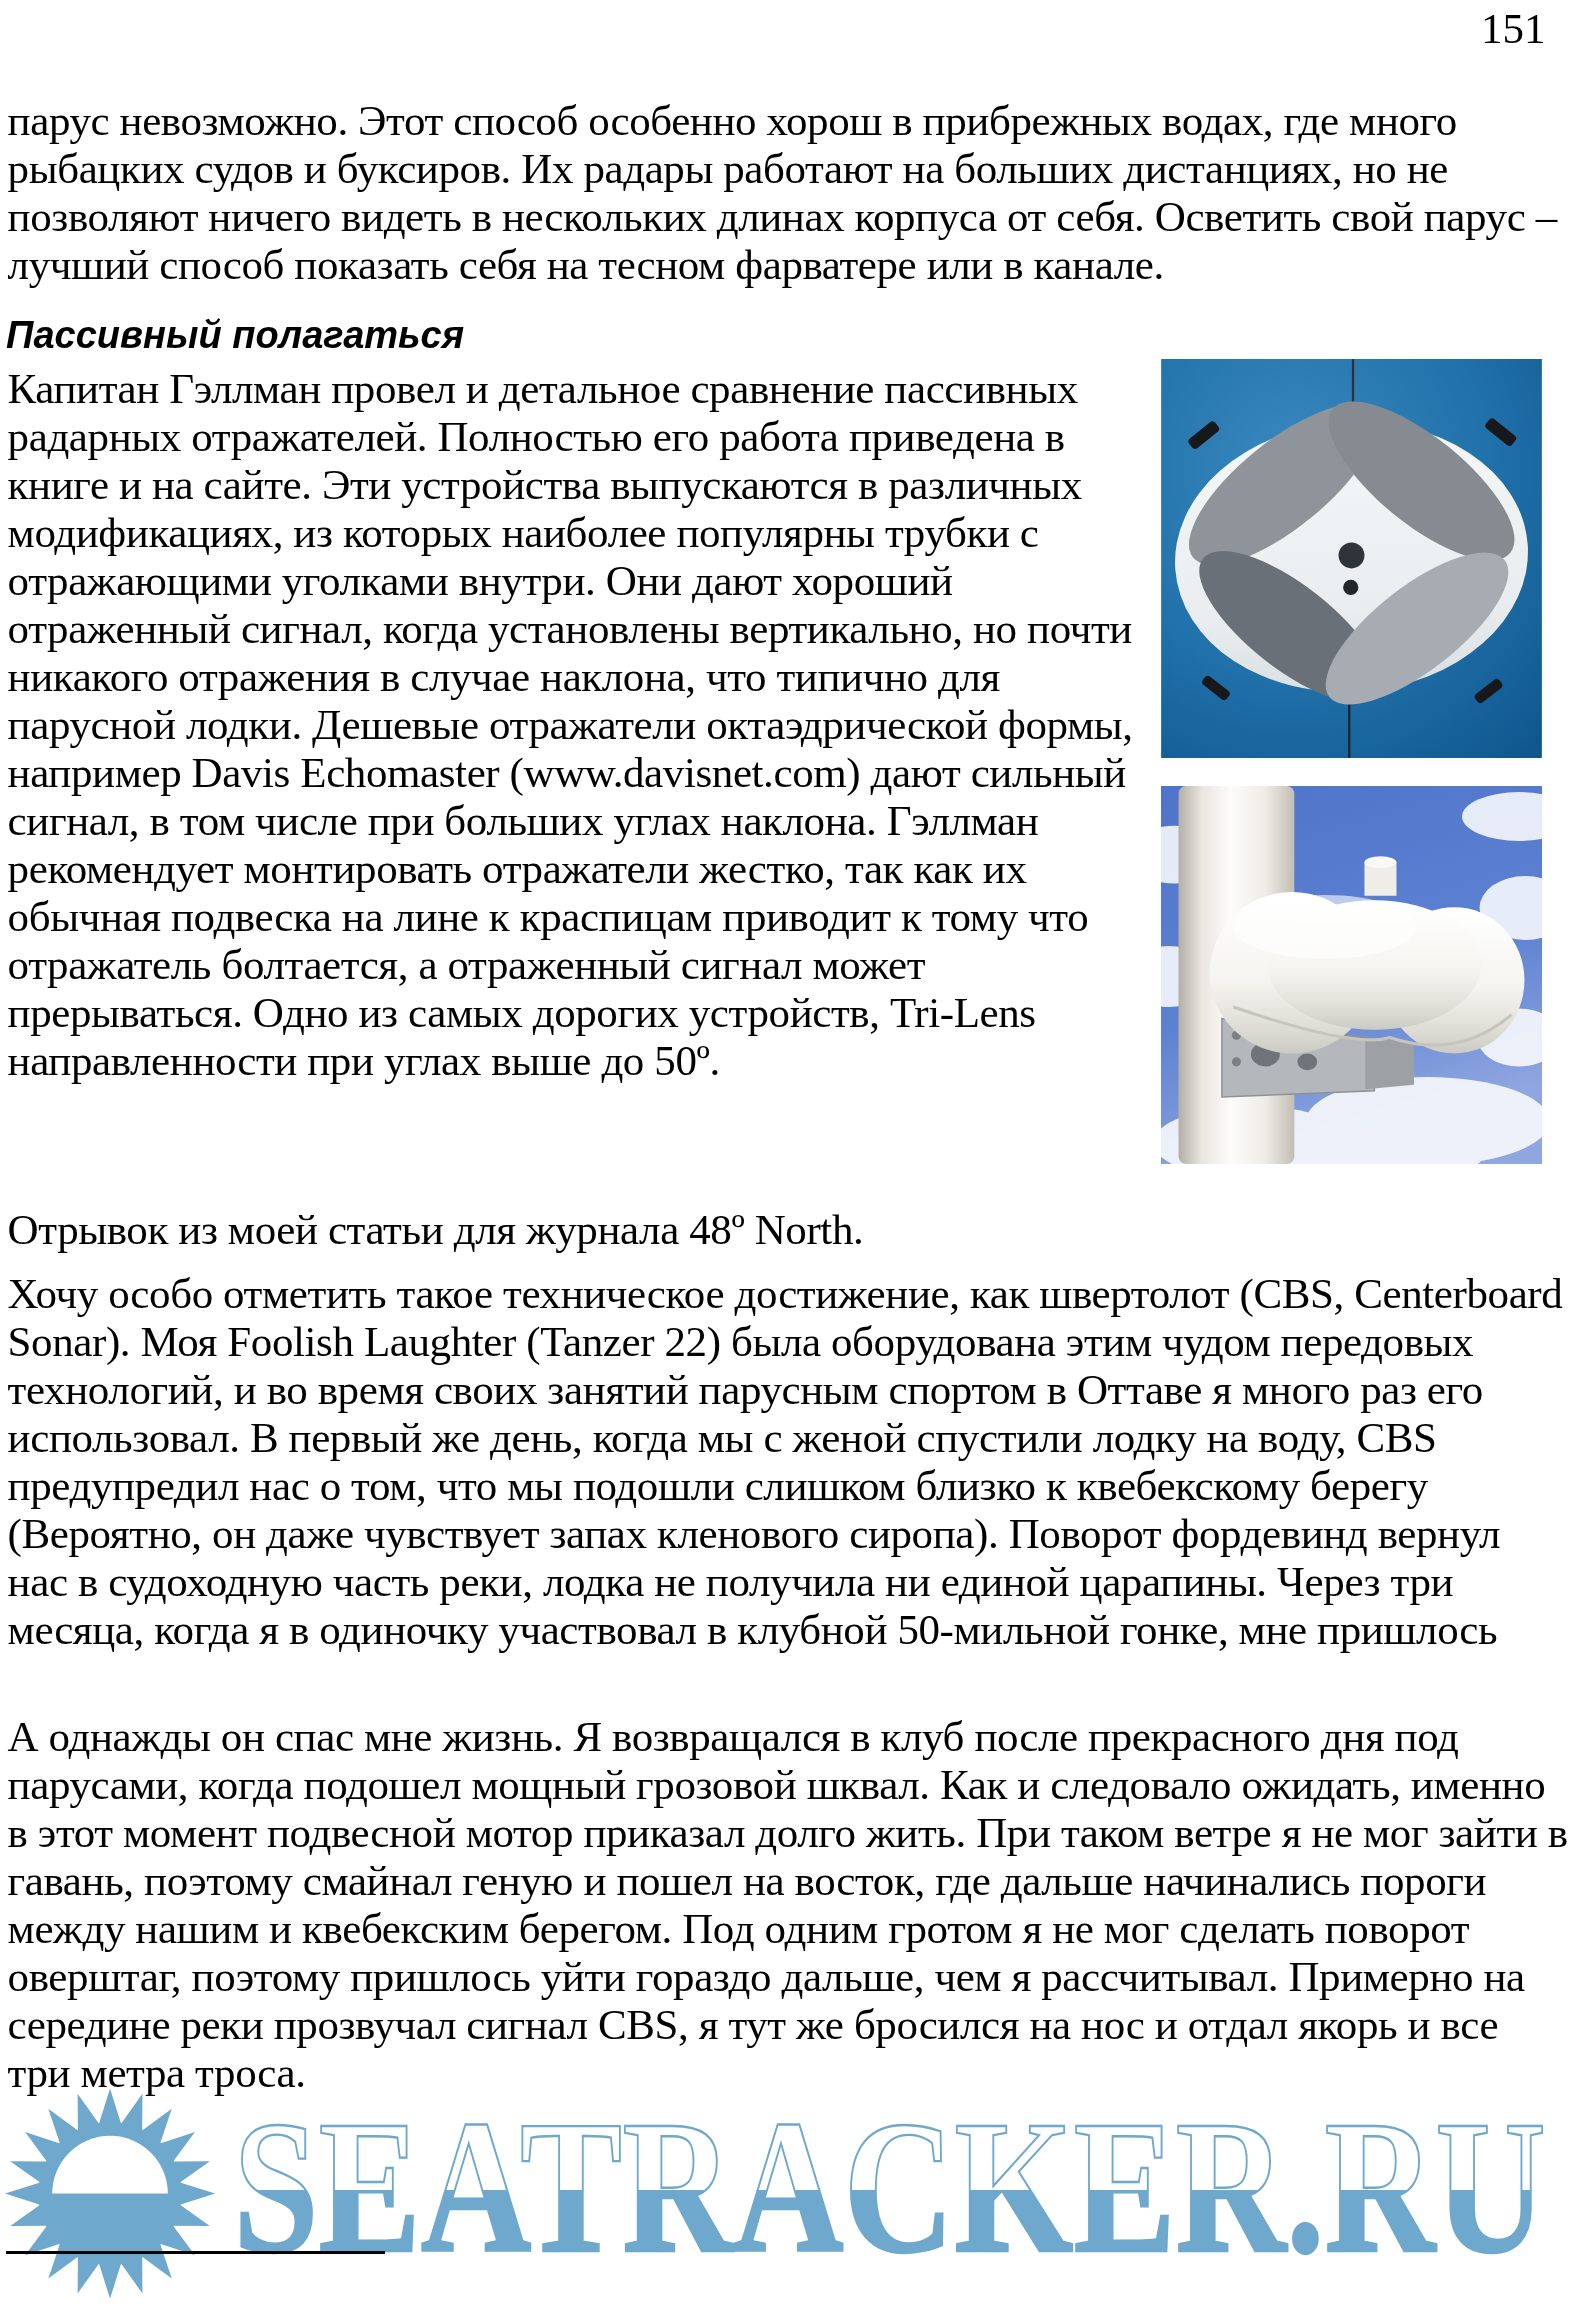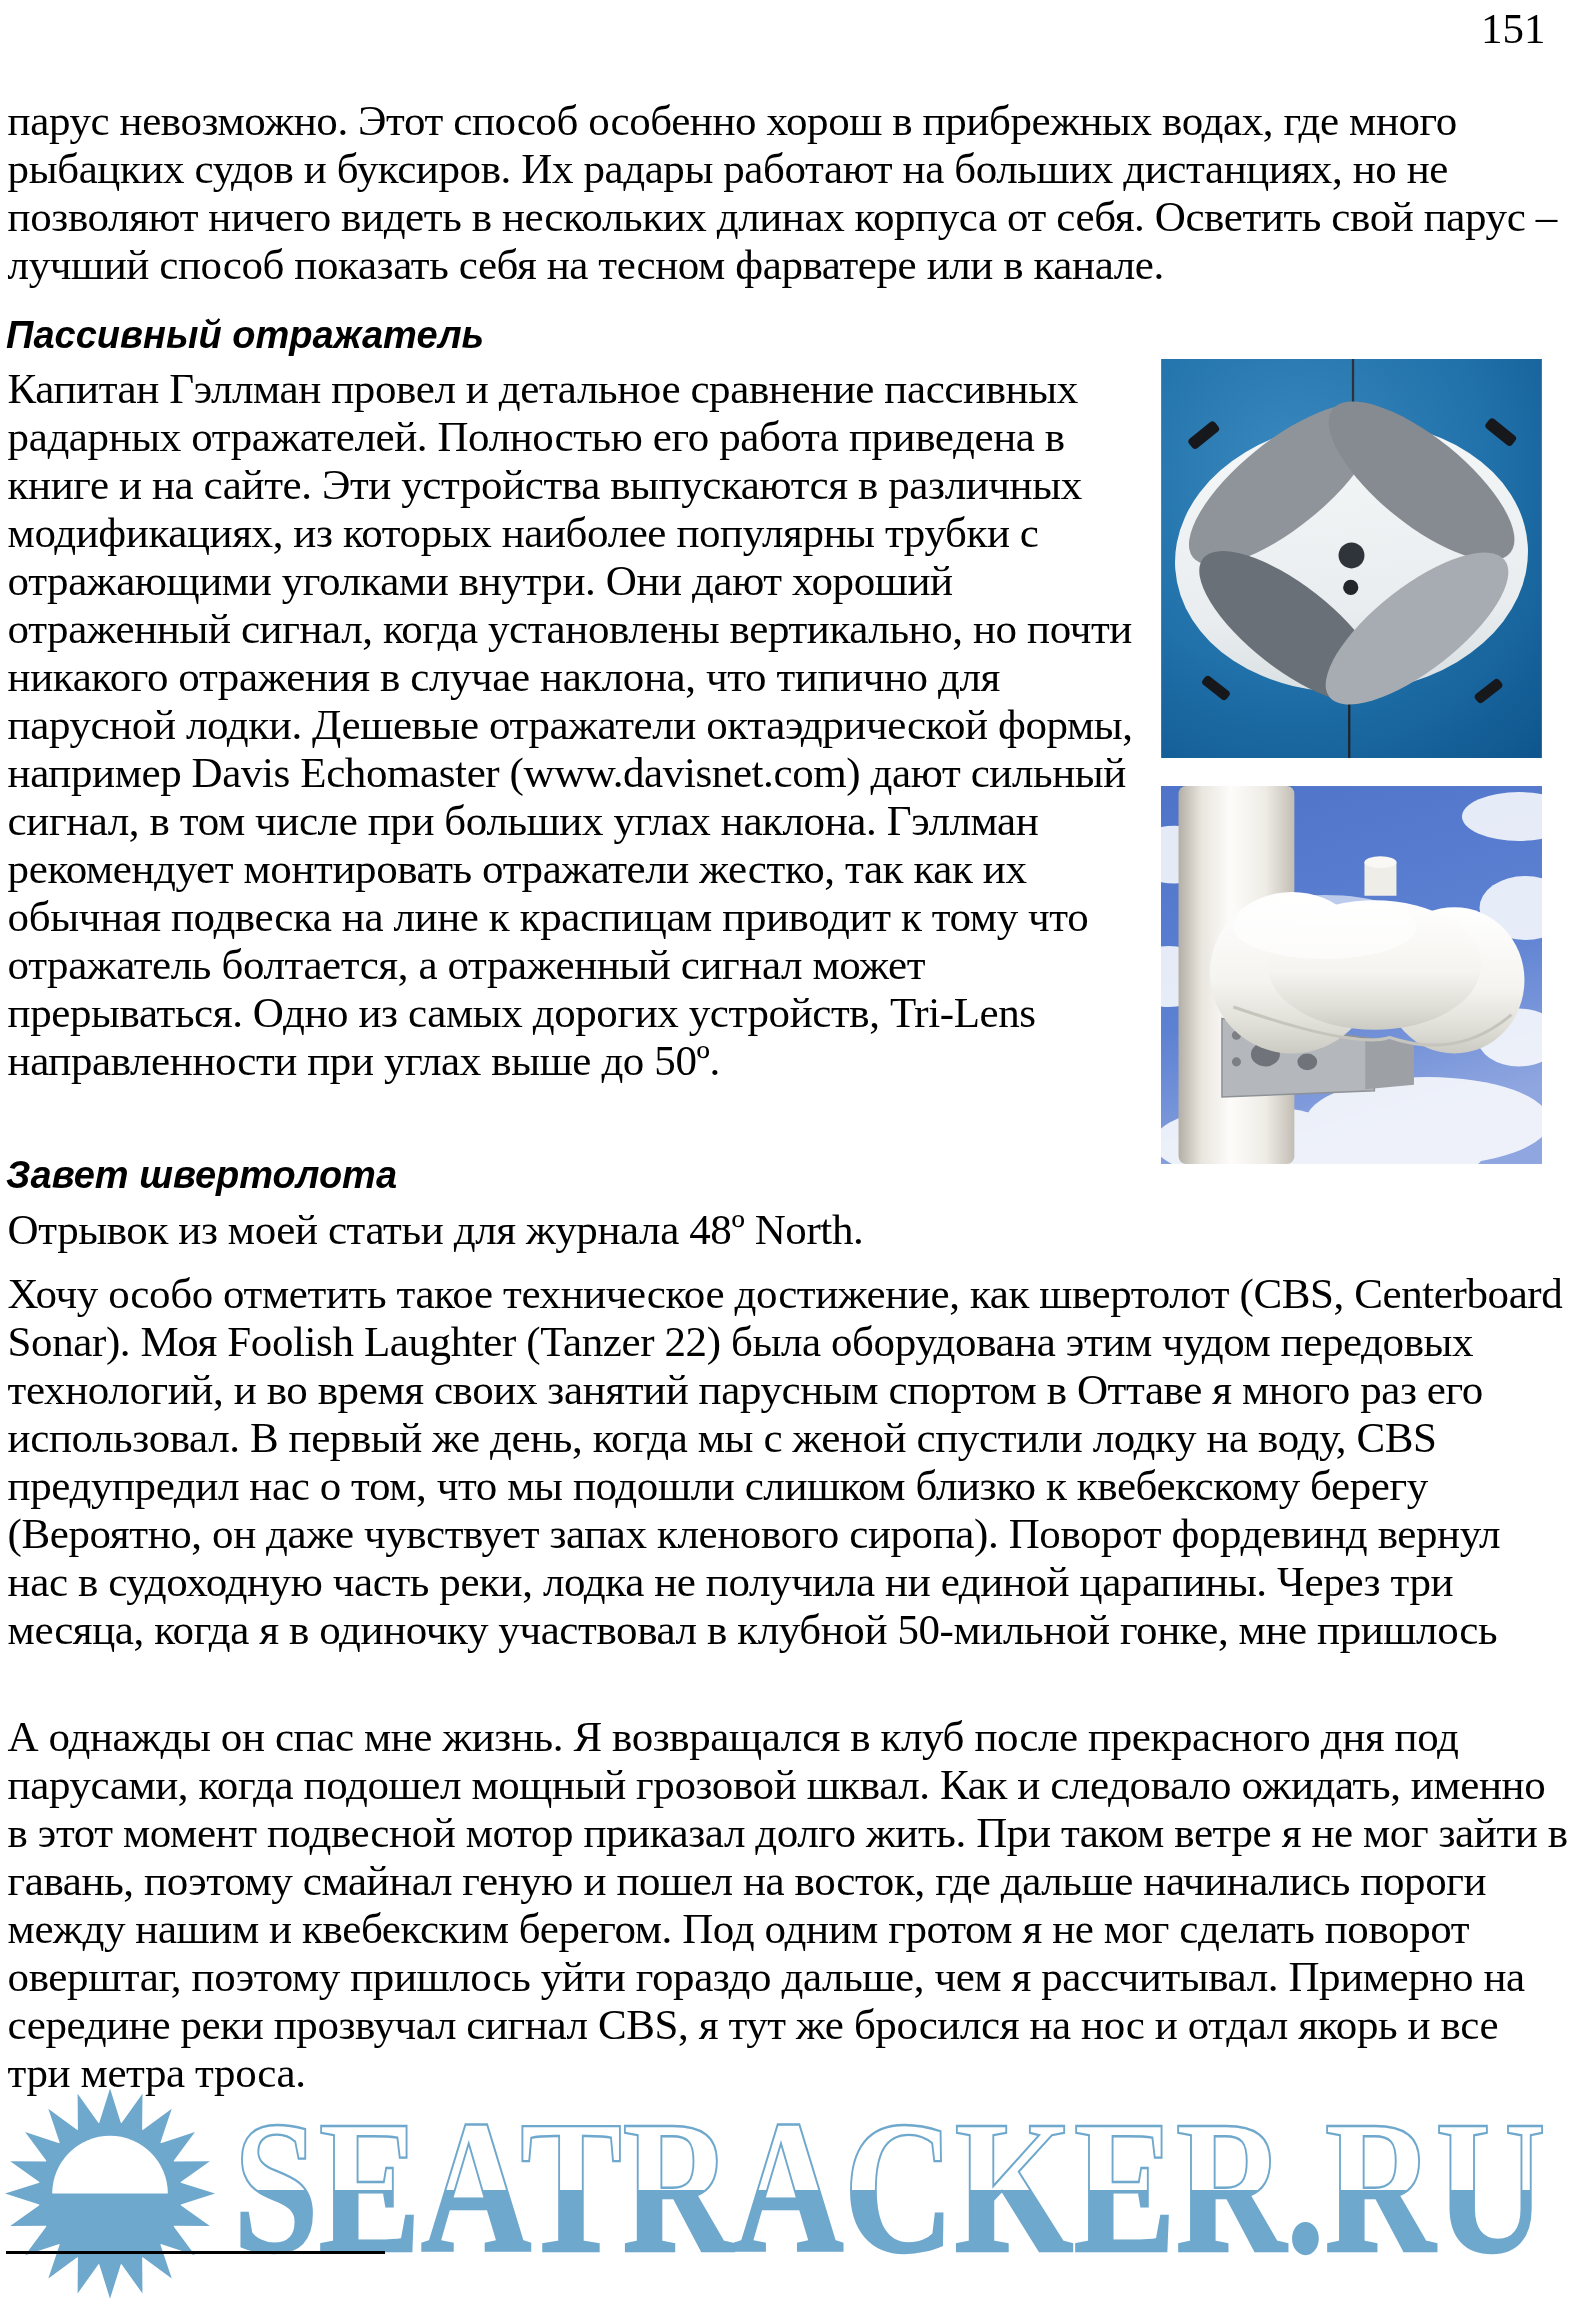--- a/index.html
+++ b/index.html
@@ -54,28 +54,27 @@
       <circle class="wm-fill" cx="143" cy="148" r="94"></circle>
       <path d="M 67 148 A 76 76 0 0 1 219 148 Z" fill="#ffffff"></path>
     </g>
     <text class="wm-text" x="305" y="223" font-size="250" textLength="1725" lengthAdjust="spacingAndGlyphs">SEATRACKER.RU</text>
   </svg>
 
   <div class="pagenum">151</div>
 
   <div class="para" style="top:97px;width:1578px">парус невозможно. Этот способ особенно хорош в прибрежных водах, где много<br>рыбацких судов и буксиров. Их радары работают на больших дистанциях, но не<br>позволяют ничего видеть в нескольких длинах корпуса от себя. Осветить свой парус –<br>лучший способ показать себя на тесном фарватере или в канале.</div>
 
-  <h2 class="heading" style="top:311px">Пассивный отражатель</h2>
+  <h2 class="heading" style="top:311px">Пассивный полагаться</h2>
 
   <div class="para" style="top:365px;width:1143px">
     <div>Капитан Гэллман провел и детальное сравнение пассивных<br>радарных отражателей. Полностью его работа приведена в<br>книге и на сайте. Эти устройства выпускаются в различных<br>модификациях, из которых наиболее популярны трубки с<br>отражающими уголками внутри. Они дают хороший<br>отраженный сигнал, когда установлены вертикально, но почти<br>никакого отражения в случае наклона, что типично для<br>парусной лодки. Дешевые отражатели октаэдрической формы,<br>например Davis Echomaster (www.davisnet.com) дают сильный<br>сигнал, в том числе при больших углах наклона. Гэллман<br>рекомендует монтировать отражатели жестко, так как их<br>обычная подвеска на лине к краспицам приводит к тому что<br>отражатель болтается, а отраженный сигнал может<br>прерываться. Одно из самых дорогих устройств, Tri-Lens</div>
     <div>направленности при углах выше до 50º.</div>
   </div>
 
-  <h2 class="heading" style="top:1151px">Завет швертолота</h2>
 
   <div class="para" style="top:1206px;width:1578px">Отрывок из моей статьи для журнала 48º North.</div>
 
   <div class="para" style="top:1270px;width:1578px">
     <div>Хочу особо отметить такое техническое достижение, как швертолот (CBS, Centerboard<br>Sonar). Моя Foolish Laughter (Tanzer 22) была оборудована этим чудом передовых<br>технологий, и во время своих занятий парусным спортом в Оттаве я много раз его<br>использовал. В первый же день, когда мы с женой спустили лодку на воду, CBS<br>предупредил нас о том, что мы подошли слишком близко к квебекскому берегу<br>(Вероятно, он даже чувствует запах кленового сиропа). Поворот фордевинд вернул<br>нас в судоходную часть реки, лодка не получила ни единой царапины. Через три<br>месяца, когда я в одиночку участвовал в клубной 50-мильной гонке, мне пришлось</div>
   </div>
 
   <div class="para" style="top:1713px;width:1578px">А однажды он спас мне жизнь. Я возвращался в клуб после прекрасного дня под<br>парусами, когда подошел мощный грозовой шквал. Как и следовало ожидать, именно<br>в этот момент подвесной мотор приказал долго жить. При таком ветре я не мог зайти в<br>гавань, поэтому смайнал геную и пошел на восток, где дальше начинались пороги<br>между нашим и квебекским берегом. Под одним гротом я не мог сделать поворот<br>оверштаг, поэтому пришлось уйти гораздо дальше, чем я рассчитывал. Примерно на<br>середине реки прозвучал сигнал CBS, я тут же бросился на нос и отдал якорь и все<br>три метра троса.</div>
 
   <svg class="fig fig1" width="381" height="399" viewBox="0 0 500 524">

